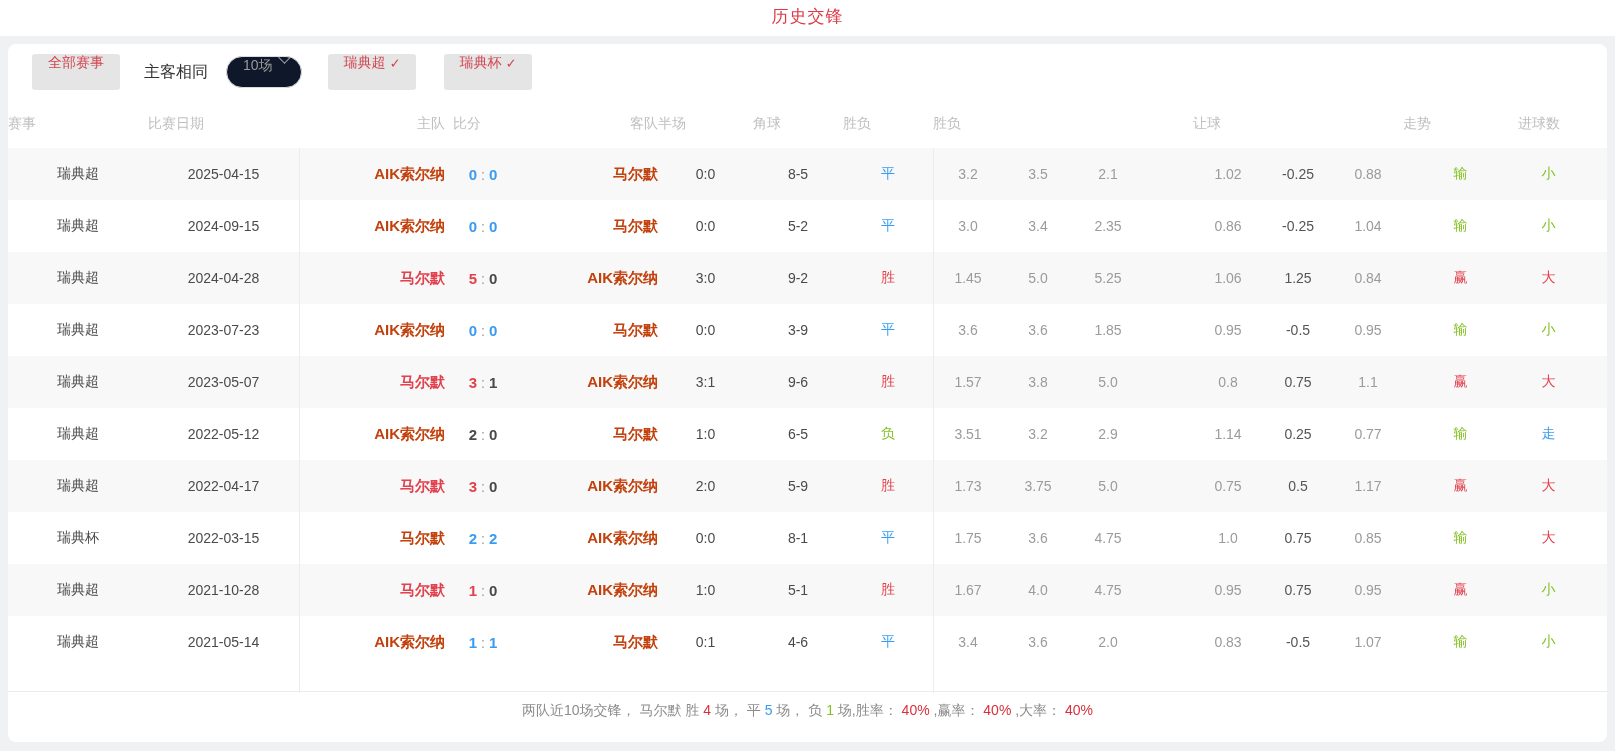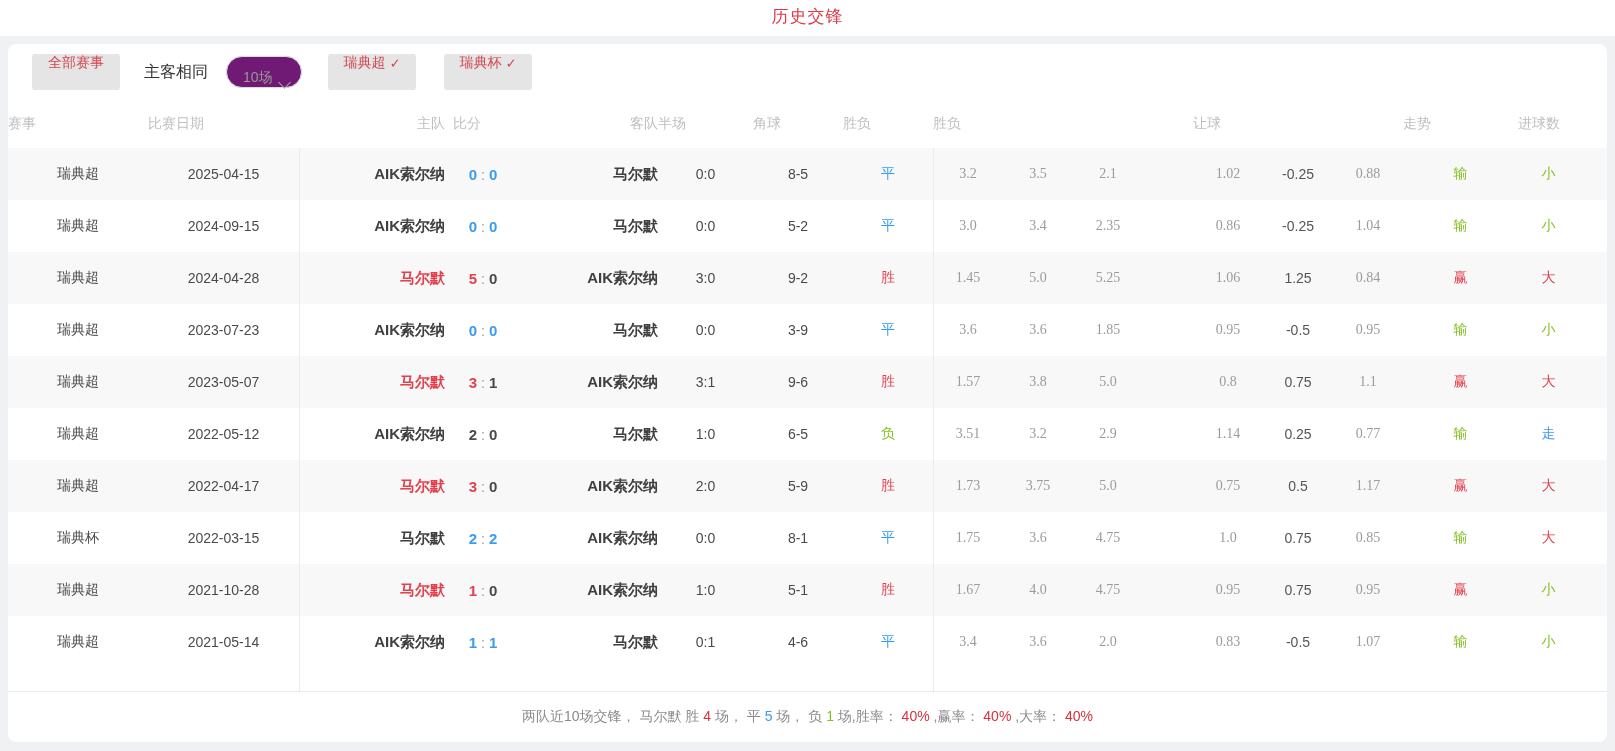--- a/index.html
+++ b/index.html
@@ -9,51 +9,51 @@
   .titlebar .title{color:#dc3a46;font-size:17px;font-weight:400;letter-spacing:1px;}
   .page-band{position:absolute;left:0;top:36px;width:1615px;height:715px;background:#f0f1f3;}
   .card{position:absolute;left:8px;top:8px;width:1599px;height:698px;background:#fff;border-radius:8px;}
   
   .filterbar{height:56px;display:flex;align-items:center;padding-left:24px;box-sizing:border-box;}
   .btn{height:36px;background:#e5e5e5;border:none;border-radius:3px;color:#d2454f;
     font-size:14px;padding:0 16px;display:flex;align-items:flex-start;cursor:pointer;
     font-family:Liberation Mono, monospace;}
   .btn .check{color:#d2454f;font-size:15px;font-weight:700;margin-left:5px;}
   .tab-plain{color:#333;font-size:16px;margin:0 18px 0 24px;cursor:pointer;}
-  .pill{height:30px;border:1px solid #dcdcdc;border-radius:16px;display:flex;align-items:flex-end;
-    padding:0 12px 0 16px;color:#999;font-size:14px;margin-right:26px;cursor:pointer;background:#701a75;}
+  .pill{height:30px;border:1px solid #dcdcdc;border-radius:16px;display:flex;align-items:flex-start;
+    padding:0 12px 0 16px;color:#999;font-size:14px;margin-right:26px;cursor:pointer;background:#0f172a;}
   .chev{display:inline-block;width:8px;height:8px;border-right:1.5px solid #aaa;border-bottom:1.5px solid #aaa;
     transform:rotate(45deg);margin-left:7px;margin-top:-4px;}
   .gap28{width:28px;}
   
   table{border-collapse:collapse;table-layout:fixed;width:1599px;}
   th{height:48px;font-weight:400;font-size:14px;color:#bfbfbf;text-align:left;padding:0;}
   td{height:52px;font-size:14px;color:#4a4a4a;text-align:center;padding:0;white-space:nowrap;}
   tr.alt td{background:#f8f8f8;}
   .al{text-align:right;padding-left:8px;}
   .ar{text-align:right;padding-right:8px;}
   .pr28{padding-right:28px;}
   .team{font-weight:700;font-size:15px;}
-  .t-dark{color:#404040;}
+  .t-dark{color:#c2410c;}
   .t-red{color:#e2424d;}
   .score{font-weight:700;font-size:15px;}
   .colon{color:#999;font-weight:400;padding:0 4px;}
   .c-blue{color:#3a9cf1;}
   .c-red{color:#e2424d;}
   .c-green{color:#83c122;}
   .c-dark{color:#4a4a4a;}
-  .num{color:#9b9b9b;font-family:Liberation Serif, serif;}
+  .num{color:#9b9b9b;}
   .num-mid{color:#555;}
   .res{font-size:14px;}
   
   .vdiv{position:absolute;width:1px;background:#ececec;top:104px;height:545px;}
   .vd1{left:291px;}
   .vd2{left:925px;}
   
-  .summary{margin-top:23px;border-top:1px solid #ebebeb;padding-top:16px;text-align:center;
+  .summary{margin-top:23px;border-top:1px solid #ebebeb;padding-top:10px;text-align:center;
     font-size:14px;color:#8c8c8c;}
   .summary .s-red{color:#d9303c;}
   .summary .s-blue{color:#3a9cf1;}
   .summary .s-green{color:#83c122;}
 </style>
 </head>
 <body>
 
 <div class="titlebar">
   <span class="title">历史交锋</span>

